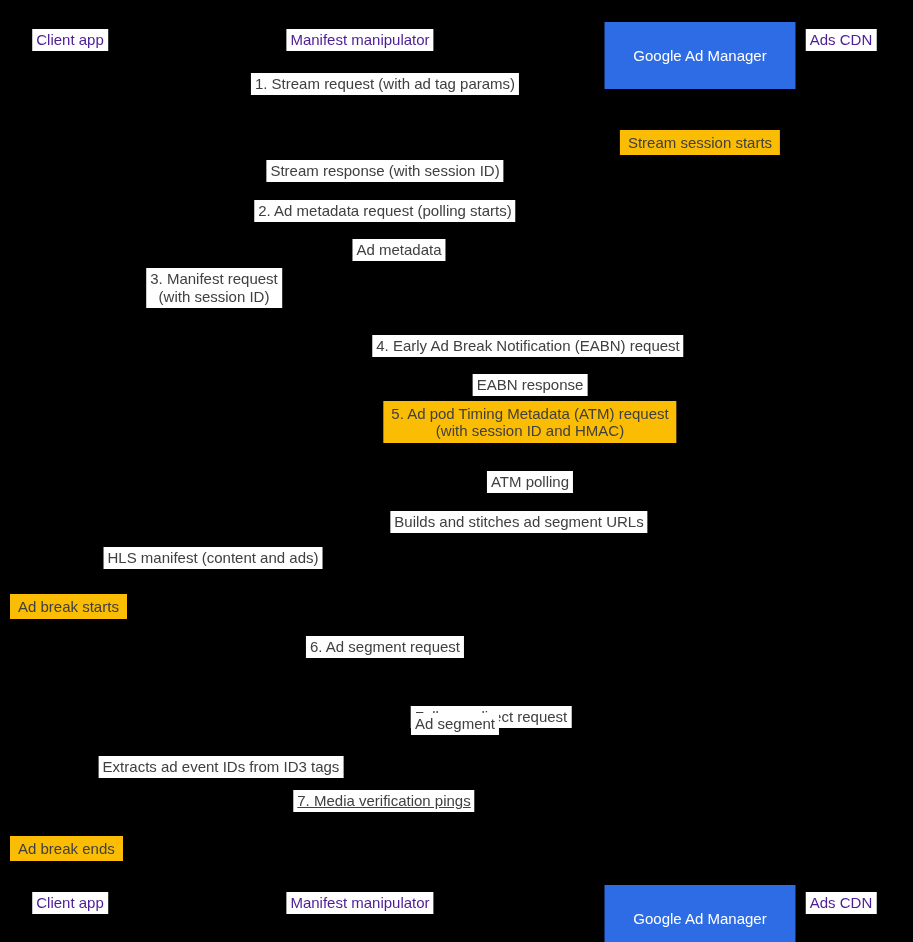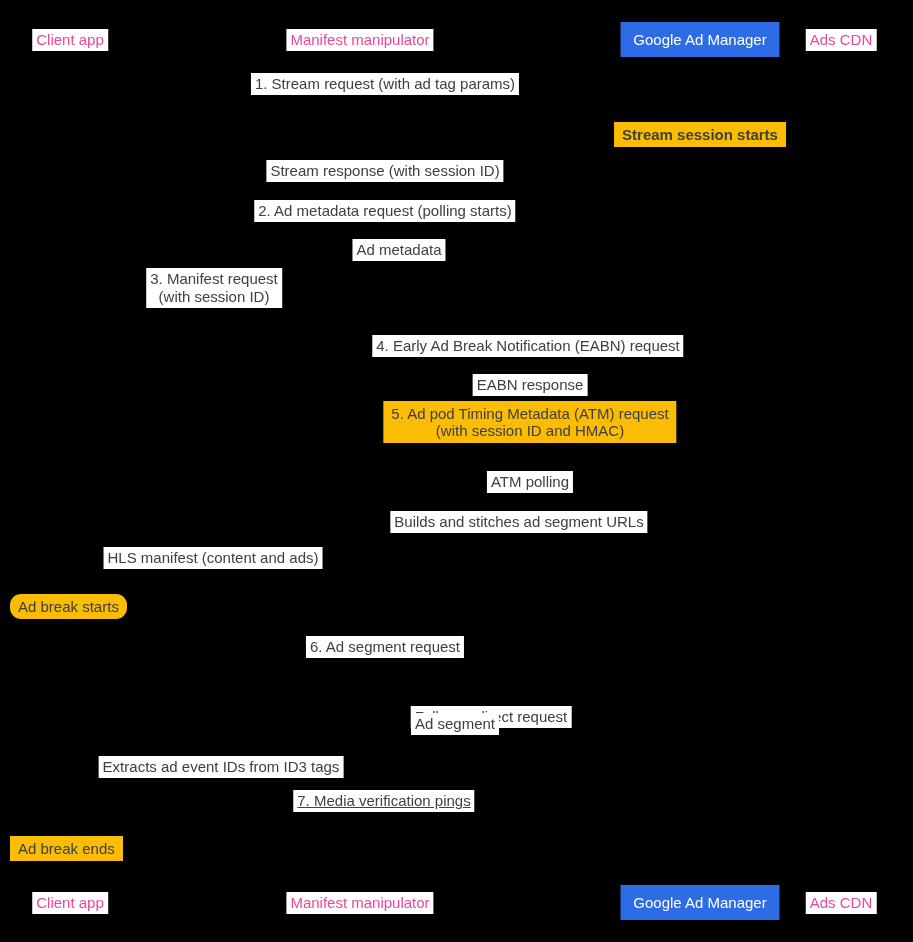--- a/index.html
+++ b/index.html
@@ -31,49 +31,49 @@
   .hl {
     background: #fbbc04;
     line-height: 17px;
     padding: 4px 8px;
   }
   .participant {
     position: absolute;
     font-size: 15px;
     line-height: 18px;
     background: #ffffff;
-    color: #ec4899;
+    color: #4c1d95;
     padding: 2px 4px;
     white-space: pre;
     transform: translateX(-50%);
   }
   .participant.primary {
     background: #2d6ce5;
     color: #ffffff;
     width: 159px;
     height: 35px;
-    padding: 0;
+    padding: 16px;
     display: flex;
     align-items: center;
     justify-content: center;
   }
 </style>
 </head>
 <body>
 
 <div id="canvas">
 
   <div class="participant" style="left:70px; top:29px;">Client app</div>
   <div class="participant" style="left:360px; top:29px;">Manifest manipulator</div>
   <div class="participant primary" style="left:700px; top:22px;">Google Ad Manager</div>
   <div class="participant" style="left:841px; top:29px;">Ads CDN</div>
 
   <div class="lbl center" style="left:385px; top:73px;">1. Stream request (with ad tag params)</div>
 
-  <div class="lbl center hl" style="left:700px; top:122px;font-weight:bold;">Stream session starts</div>
+  <div class="lbl center hl" style="left:700px; top:130px;">Stream session starts</div>
 
   <div class="lbl center" style="left:385px; top:160px;">Stream response (with session ID)</div>
 
   <div class="lbl center" style="left:385px; top:200px;">2. Ad metadata request (polling starts)</div>
 
   <div class="lbl center" style="left:399px; top:239px;">Ad metadata</div>
 
   <div class="lbl center" style="left:214px; top:268px;">3. Manifest request
 (with session ID)</div>
 
@@ -83,21 +83,21 @@
 
   <div class="lbl center hl" style="left:530px; top:401px;">5. Ad pod Timing Metadata (ATM) request
 (with session ID and HMAC)</div>
 
   <div class="lbl center" style="left:530px; top:471px;">ATM polling</div>
 
   <div class="lbl center" style="left:519px; top:511px;">Builds and stitches ad segment URLs</div>
 
   <div class="lbl center" style="left:213px; top:547px;">HLS manifest (content and ads)</div>
 
-  <div class="lbl hl" style="left:10px; top:594px;border-radius:11px;">Ad break starts</div>
+  <div class="lbl hl" style="left:10px; top:594px;">Ad break starts</div>
 
   <div class="lbl center" style="left:385px; top:636px;">6. Ad segment request</div>
 
   <div class="lbl center" style="left:455px; top:706px;margin-left:36px;">Follow-redirect request</div>
 
   <div class="lbl center" style="left:455px; top:713px;">Ad segment</div>
 
   <div class="lbl center" style="left:221px; top:756px;text-align:right;">Extracts ad event IDs from ID3 tags</div>
 
   <div class="lbl center" style="left:384px; top:790px;text-decoration:underline;">7. Media verification pings</div>

